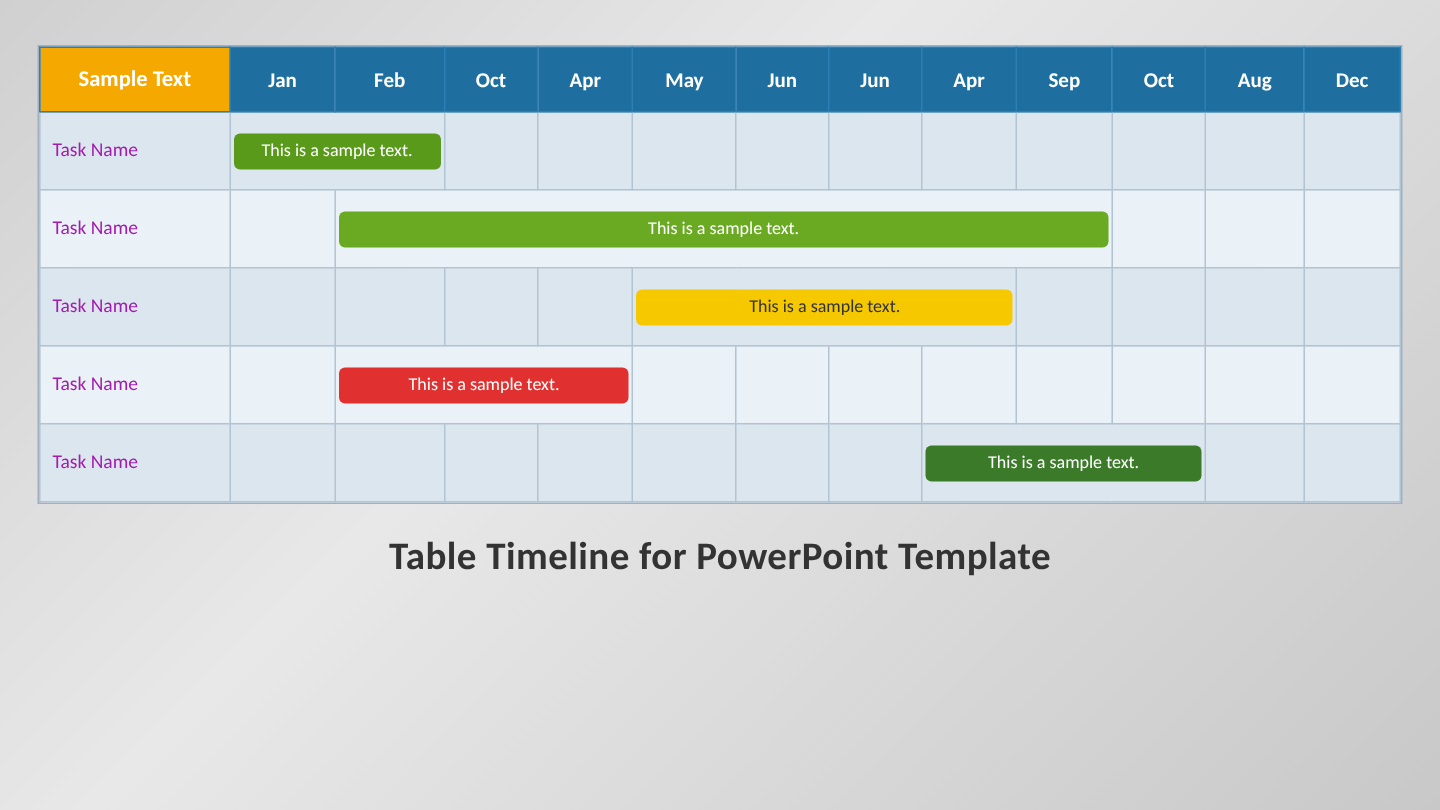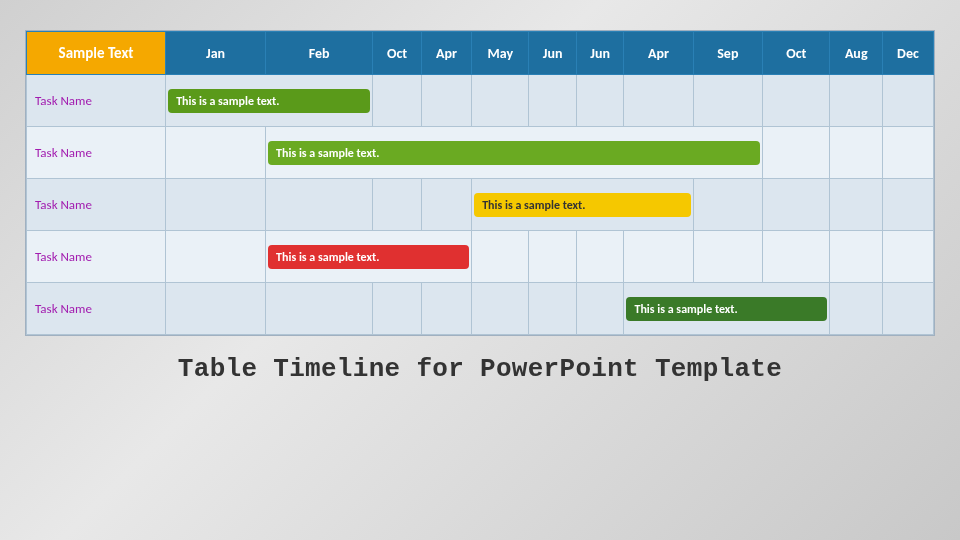--- a/index.html
+++ b/index.html
@@ -30,21 +30,21 @@
 
     thead tr {
       background-color: #1e6fa0;
     }
 
     thead th {
       color: #fff;
       font-size: 14px;
       font-weight: bold;
       text-align: center;
-      padding: 12px 4px;
+      padding: 12px 16px;
       border: 1px solid #2a80b5;
     }
 
     thead th.header-first {
       background-color: #f5a800;
       color: #fff;
       font-size: 15px;
       font-weight: bold;
       text-align: center;
     }
@@ -75,23 +75,23 @@
       padding-left: 8px;
       font-size: 13px;
       color: #a21caf;
       white-space: nowrap;
     }
 
     .gantt-bar {
       border-radius: 4px;
       padding: 5px 8px;
       font-size: 12px;
-      font-weight: bold;
+      font-weight: normal;
       color: #fff;
-      text-align: left;
+      text-align: center;
       white-space: nowrap;
       display: block;
       margin: auto;
     }
 
     .bar-green-short {
       background-color: #5a9a1a;
     }
 
     .bar-green-long {
@@ -114,21 +114,20 @@
     .footer {
       margin-top: 18px;
       text-align: center;
     }
 
     .footer-title {
       font-size: 26px;
       font-weight: bold;
       color: #333;
       letter-spacing: 0.3px;
-      font-family: Liberation Mono, monospace;
     }
 
     .footer-subtitle {
       font-size: 16px;
       color: #555;
       margin-top: 4px;
     }
   </style>
 </head>
 <body>

